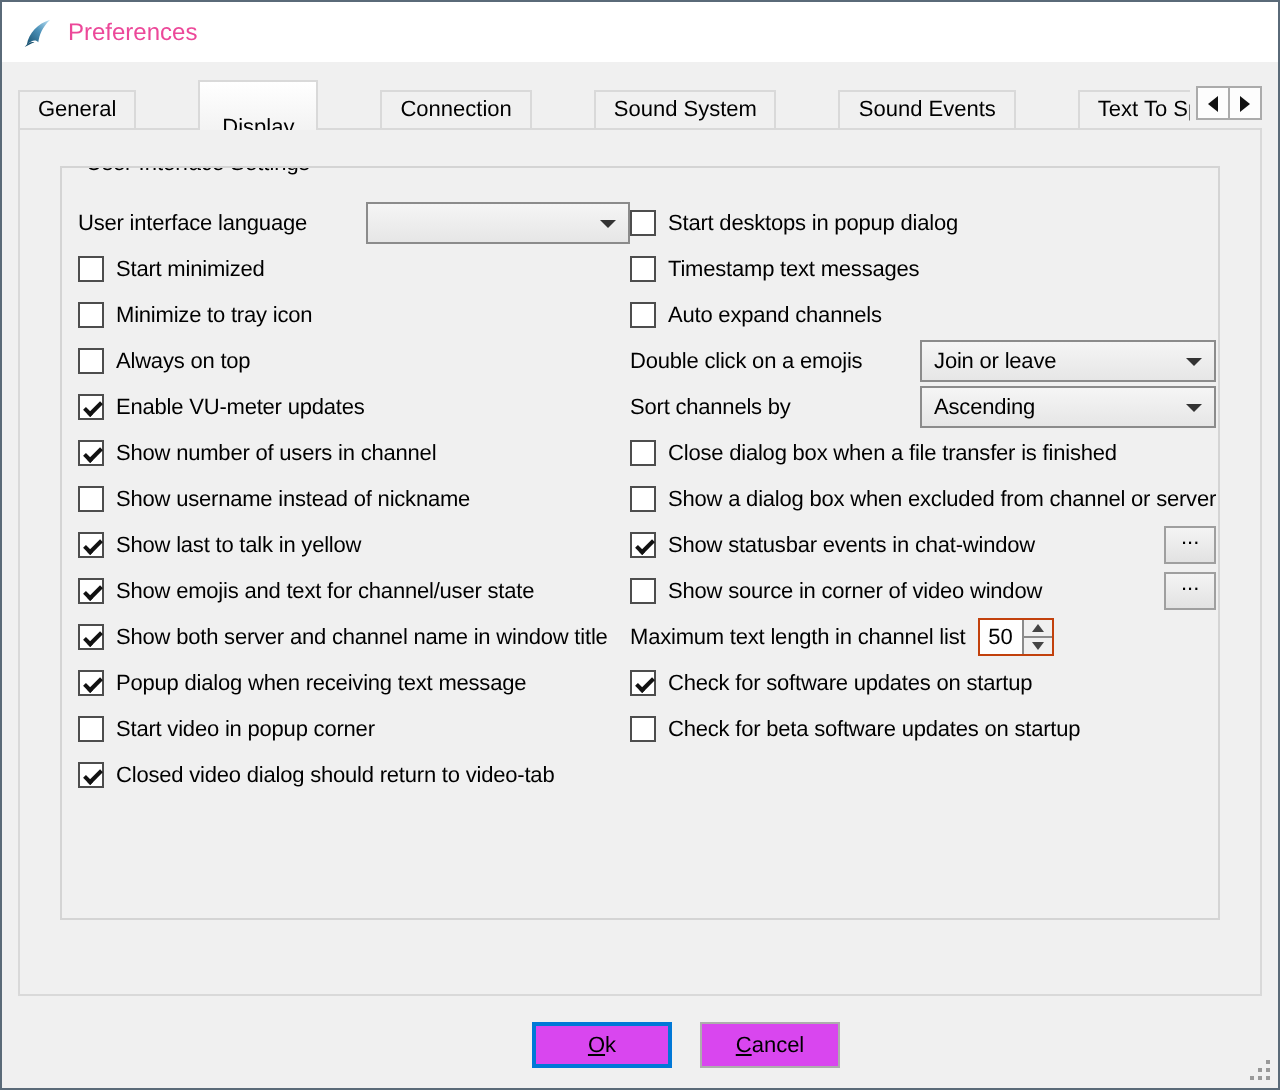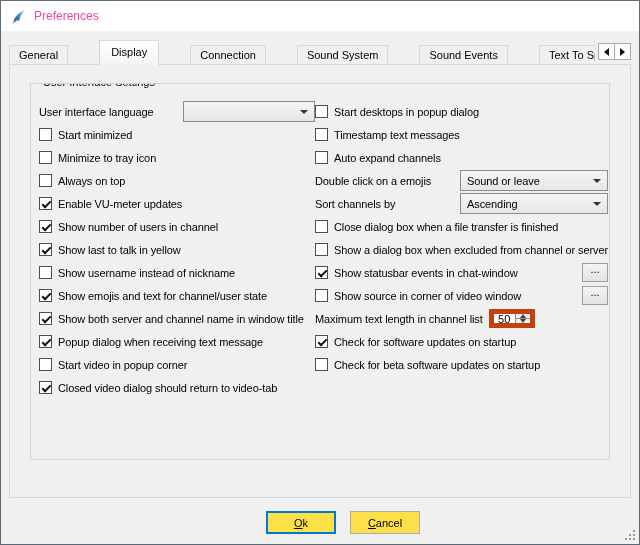--- a/index.html
+++ b/index.html
@@ -13,21 +13,21 @@
   .titlebar { height:30px; background:#ffffff; display:flex; align-items:center; padding-left:9px; }
   .app-icon { width:17px; height:17px; margin-right:7px; flex:0 0 auto; }
   .title { font-size:12px; color:#ec4899; }
 
   
   .tabzone { position:relative; margin:9px 8px 0 8px; height:25px; z-index:2; }
   .tabbar { display:flex; align-items:flex-end; height:25px; overflow:hidden; margin-right:36px;gap:32px; }
   .tab { flex:0 0 auto; height:20px; line-height:18px; padding:0 9px; font-size:11px;
          border:1px solid #d9d9d9; background:#f0f0f0; position:relative; white-space:nowrap; cursor:default; }
   .tab + .tab { margin-left:-1px; }
-  .tab[data-active="true"] { height:25px; line-height:23px; padding:0 11px;
+  .tab[data-active="true"] { height:25px; line-height:23px; padding:12px 11px;
          background:linear-gradient(#ffffff,#f3f3f3); border-bottom:none; z-index:3; }
   .tab-scroll { position:absolute; right:0; top:3px; display:flex; }
   .scrollbtn { width:17px; height:17px; border:1px solid #ababab; background:#fdfdfd;
                display:flex; align-items:center; justify-content:center; }
   .scrollbtn + .scrollbtn { margin-left:-1px; }
   .tri-left  { width:0; height:0; border-top:4px solid transparent; border-bottom:4px solid transparent; border-right:5px solid #111; }
   .tri-right { width:0; height:0; border-top:4px solid transparent; border-bottom:4px solid transparent; border-left:5px solid #111; }
 
   
   .pane { margin:-1px 8px 0 8px; height:434px; border:1px solid #d9d9d9; background:#f0f0f0;
@@ -52,35 +52,35 @@
 
   
   .combo { height:21px; border:1px solid #8b8b8b; background:linear-gradient(#f5f5f5,#e6e6e6);
            display:flex; align-items:center; justify-content:space-between; padding:0 6px; font-size:11px; }
   .combo.w-lang { width:132px; }
   .combo.w-right { width:148px; }
   .combo-arrow { width:0; height:0; border-left:4px solid transparent; border-right:4px solid transparent;
                  border-top:4px solid #333; margin-left:6px; flex:0 0 auto; }
 
   
-  .spin { display:flex; height:19px; border:5px solid #c2410c; background:#fff; }
+  .spin { display:flex; height:19px; border:1px solid #c2410c; background:#fff; }
   .spin-val { width:21px; font-size:11px; display:flex; align-items:center; justify-content:center; }
   .spin-btns { width:15px; display:flex; flex-direction:column; border-left:1px solid #8b8b8b; }
   .spin-btn { flex:1; display:flex; align-items:center; justify-content:center; background:#f0f0f0; }
   .spin-btn + .spin-btn { border-top:1px solid #8b8b8b; }
   .tri-up   { width:0; height:0; border-left:3px solid transparent; border-right:3px solid transparent; border-bottom:4px solid #444; }
   .tri-down { width:0; height:0; border-left:3px solid transparent; border-right:3px solid transparent; border-top:4px solid #444; }
 
   
   .dots-btn { width:26px; height:19px; border:1px solid #9f9f9f; background:linear-gradient(#f4f4f4,#e2e2e2);
               font-size:11px; display:flex; align-items:flex-start; justify-content:center; line-height:10px; }
 
   
   .btnrow { display:flex; justify-content:center; gap:14px; margin-top:13px; padding-left:46px; }
-  .btn { width:70px; height:23px; background:#fde047; border:1px solid #adadad; font-size:11px;
+  .btn { width:70px; height:23px; background:#d946ef; border:1px solid #adadad; font-size:11px;
          display:flex; align-items:center; justify-content:center; color:#000; }
   .btn.default { border-color:#0078d7; box-shadow:inset 0 0 0 1px #0078d7; }
   .u { text-decoration:underline; }
 
   
   .grip { position:absolute; right:2px; bottom:2px; width:13px; height:13px; }
   .grip span { position:absolute; left:0; top:0; width:2px; height:2px; background:transparent;
       box-shadow: 9px 1px 0 #999, 5px 5px 0 #999, 9px 5px 0 #999, 1px 9px 0 #999, 5px 9px 0 #999, 9px 9px 0 #999; }
 </style>
 </head>
@@ -152,26 +152,26 @@
           </div>
           <div class="row">
             <span class="checkbox" data-checked="true"></span>
             <span class="lbl">Enable VU-meter updates</span>
           </div>
           <div class="row">
             <span class="checkbox" data-checked="true"></span>
             <span class="lbl">Show number of users in channel</span>
           </div>
           <div class="row">
+            <span class="checkbox" data-checked="false"></span>
+            <span class="lbl">Show username instead of nickname</span>
+          </div>
+          <div class="row">
             <span class="checkbox" data-checked="true"></span>
             <span class="lbl">Show last to talk in yellow</span>
-          </div>
-          <div class="row">
-            <span class="checkbox" data-checked="false"></span>
-            <span class="lbl">Show username instead of nickname</span>
           </div>
           <div class="row">
             <span class="checkbox" data-checked="true"></span>
             <span class="lbl">Show emojis and text for channel/user state</span>
           </div>
           <div class="row">
             <span class="checkbox" data-checked="true"></span>
             <span class="lbl">Show both server and channel name in window title</span>
           </div>
           <div class="row">
@@ -198,21 +198,21 @@
             <span class="lbl">Timestamp text messages</span>
           </div>
           <div class="row">
             <span class="checkbox" data-checked="false"></span>
             <span class="lbl">Auto expand channels</span>
           </div>
 
           <div class="row space">
             <span class="lbl">Double click on a emojis</span>
             <div class="combo w-right">
-              <span class="lbl">Sound or leave</span>
+              <span class="lbl">Join or leave</span>
               <span class="combo-arrow"></span>
             </div>
           </div>
           <div class="row space">
             <span class="lbl">Sort channels by</span>
             <div class="combo w-right">
               <span class="lbl">Ascending</span>
               <span class="combo-arrow"></span>
             </div>
           </div>

